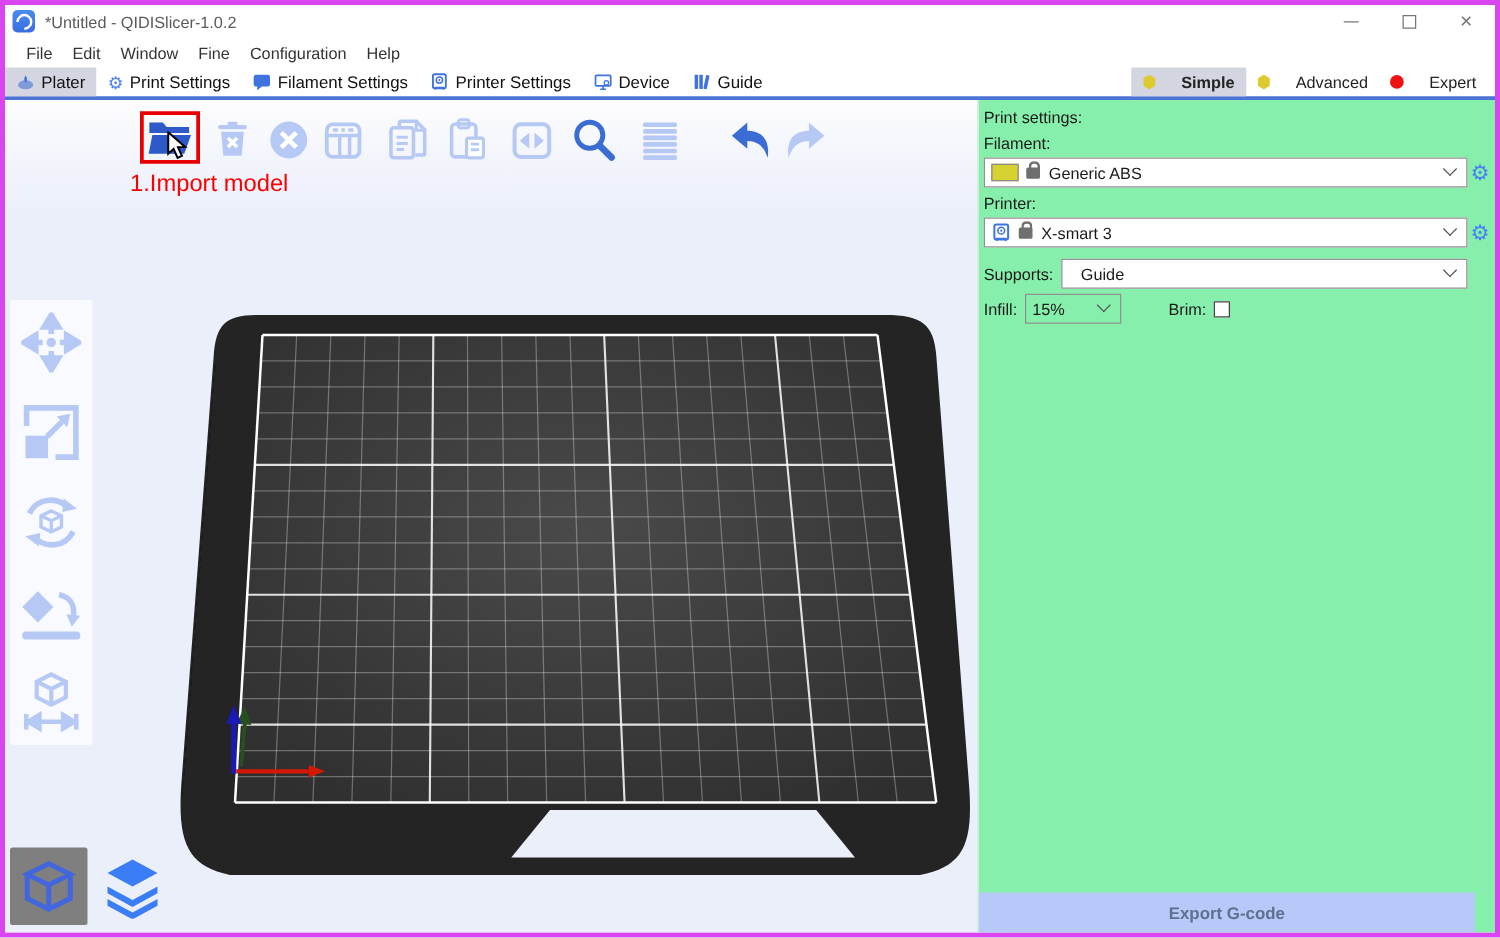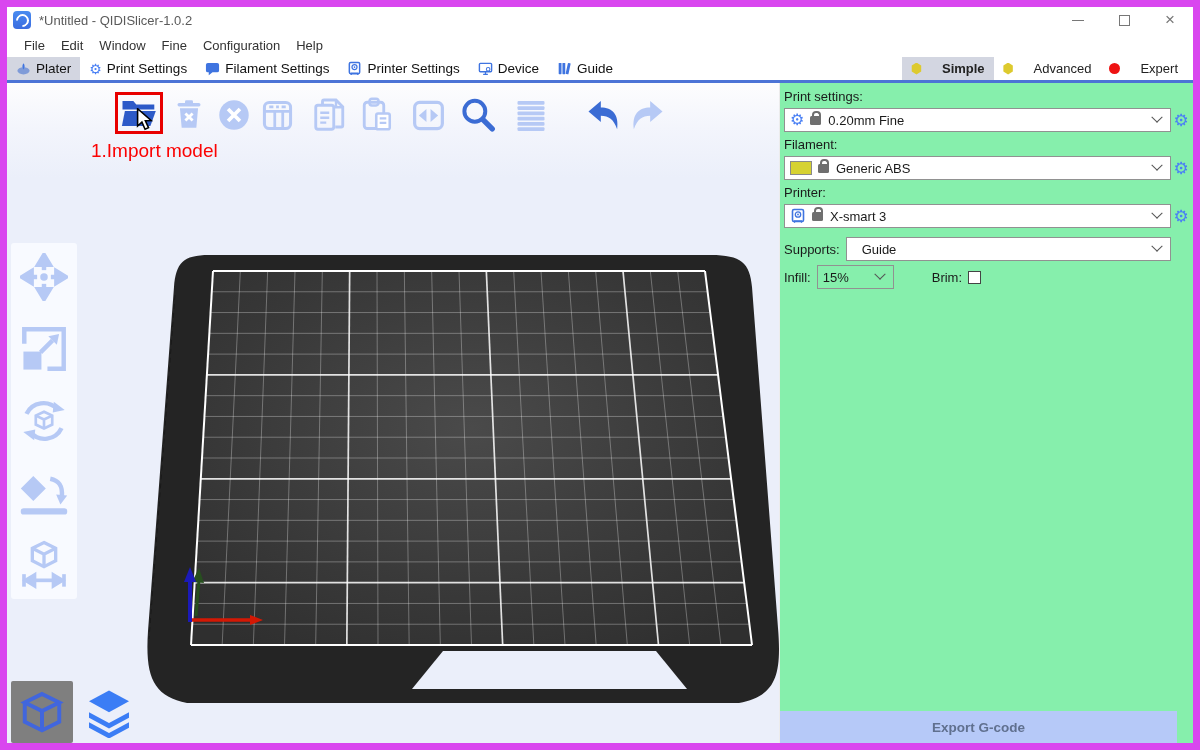--- a/index.html
+++ b/index.html
@@ -1,17 +1,17 @@
 <!DOCTYPE html>
 <html><head>
 <meta charset="utf-8">
 <style>
   html,body{margin:0;padding:0;background:#cfd6dd;}
   *{box-sizing:border-box;}
-  .window{width:1200px;height:750px;border:7px solid #d946ef;background:#fff;
+  .window{width:1200px;height:750px;border:4px solid #d946ef;background:#fff;
     font-family:"Liberation Sans",sans-serif;display:flex;flex-direction:column;
     position:relative;overflow:hidden;}
 
   
   .titlebar{height:26px;display:flex;align-items:center;padding-left:6px;background:#fff;flex:0 0 auto;}
   .app-icon{width:18px;height:18px;border-radius:4px;background:linear-gradient(180deg,#4a8cf0,#3a6ce0);
     position:relative;flex:0 0 auto;}
   .app-icon:before{content:"";position:absolute;left:3px;top:3px;width:9px;height:9px;border-radius:50%;
     border:2.2px solid #fff;border-left-color:transparent;transform:rotate(-45deg);}
   .title-text{font-size:13px;color:#5a5a5a;margin-left:8px;}
@@ -38,21 +38,21 @@
 
   
   .main{flex:1;display:flex;min-height:0;}
   .viewport{position:relative;flex:1;background:linear-gradient(180deg,#fdfdfe 0px,#f3f5fc 45px,#ebeffa 95px);overflow:hidden;}
 
   
   .tbtn{position:absolute;top:12px;width:38px;height:40px;display:flex;align-items:center;justify-content:center;}
   .import-box{position:absolute;left:108px;top:9px;width:48px;height:42px;border:3px solid #e80000;
     display:flex;align-items:center;justify-content:center;background:transparent;}
   .cursor{position:absolute;left:129px;top:25px;z-index:5;}
-  .annotation{position:absolute;left:84px;top:57px;font-size:19px;color:#fb0202;white-space:nowrap;}
+  .annotation{position:absolute;left:100px;top:57px;font-size:19px;color:#fb0202;white-space:nowrap;}
 
   
   .palette{position:absolute;left:4px;top:160px;width:66px;padding:8px 0;background:#f8faff;border-radius:3px;
     display:flex;flex-direction:column;align-items:center;gap:20px;}
   .ptool{width:52px;height:52px;display:flex;align-items:center;justify-content:center;}
 
   
   .bedsvg{position:absolute;left:0;top:0;}
 
   
@@ -403,29 +403,20 @@
           <polygon points="14,1.5 26,8 14,14.5 2,8"></polygon>
           <path d="M2 14.5 L14 21 L26 14.5 L26 17.8 L14 24.3 L2 17.8 Z"></path>
           <path d="M2 20.5 L14 27 L26 20.5 L26 23.8 L14 30.3 L2 23.8 Z"></path>
         </svg>
       </div>
     </div>
 
     <div class="rpanel">
 
       <div class="plabel">Print settings:</div>
-      <div class="prow">
-        <div class="dropdown">
-          <span class="gicon"></span>
-          <span class="lock"></span>
-          <span class="dd-text">0.20mm Fine</span>
-          <span class="chev"></span>
-        </div>
-        <span class="side-gear"></span>
-      </div>
 
       <div class="plabel" style="margin-top:5px">Filament:</div>
       <div class="prow">
         <div class="dropdown">
           <span class="swatch"></span>
           <span class="lock"></span>
           <span class="dd-text">Generic ABS</span>
           <span class="chev"></span>
         </div>
         <span class="side-gear"></span>

